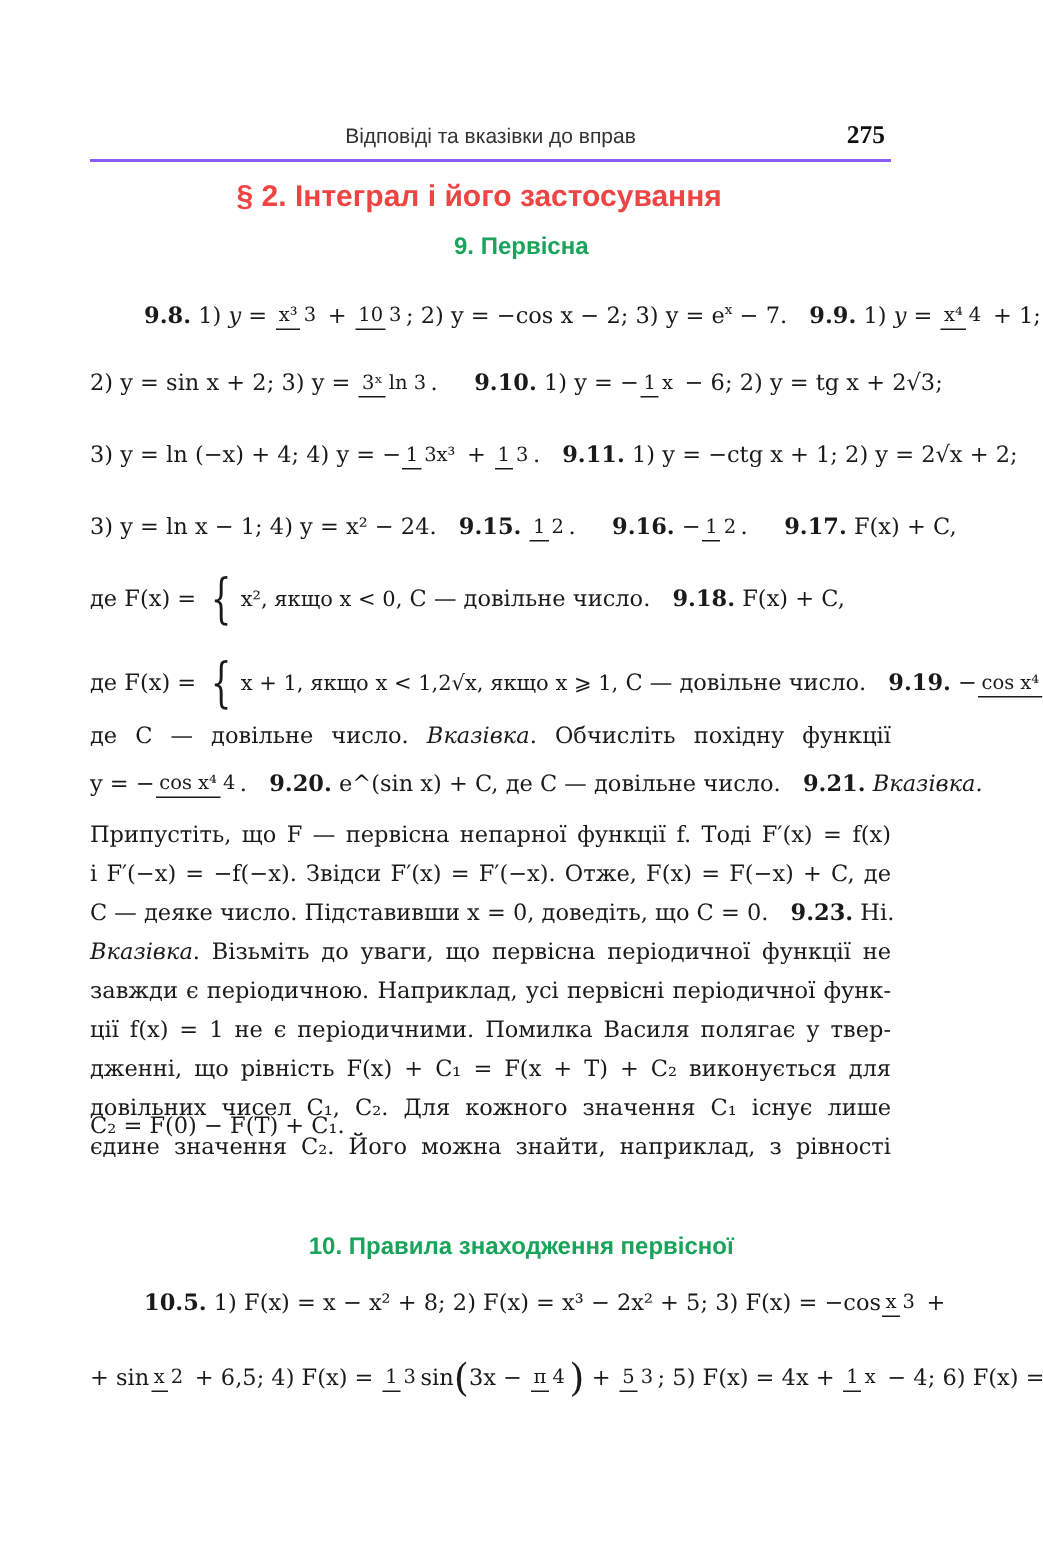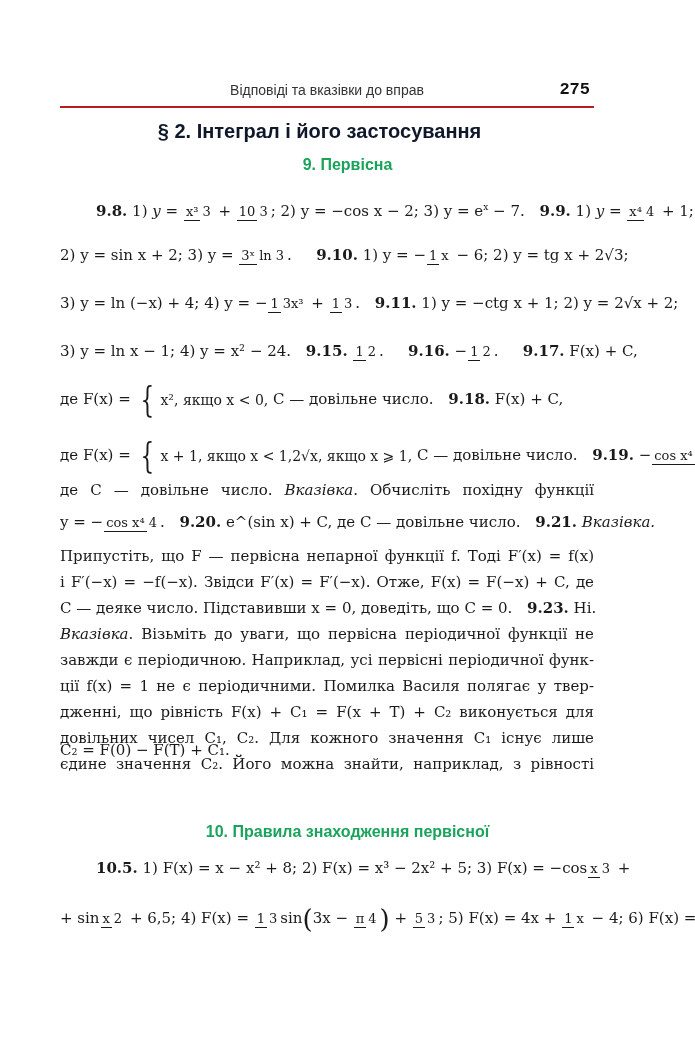--- a/index.html
+++ b/index.html
@@ -1,24 +1,24 @@
 <!DOCTYPE html>
 <html><head>
 <meta charset="utf-8">
 <style>
   html,body{margin:0;padding:0;background:#fff;}
   body{width:695px;height:1042px;position:relative;overflow:hidden;
        font-family:"DejaVu Serif","Liberation Serif",serif;color:#1a1a1a;}
-  .header{position:absolute;left:60px;top:78px;width:534px;height:28px;border-bottom:2px solid #b91c1c;}
+  .header{position:absolute;left:60px;top:78px;width:534px;height:28px;border-bottom:2px solid #8b5cf6;}
   .running-title{position:absolute;left:0;width:534px;text-align:center;top:4px;
        font-family:"Liberation Sans","DejaVu Sans",sans-serif;font-size:14px;color:#333;}
-  .page-num{position:absolute;right:4px;top:2px;font-family:Liberation Mono, monospace;
+  .page-num{position:absolute;right:4px;top:2px;font-family:Liberation Serif, serif;
        font-weight:bold;font-size:17px;color:#111;}
   .sec-title{position:absolute;left:0;width:639px;text-align:center;top:120px;
-       font-family:"Liberation Sans","DejaVu Sans",sans-serif;font-weight:bold;font-size:20px;color:#0f172a;}
+       font-family:"Liberation Sans","DejaVu Sans",sans-serif;font-weight:bold;font-size:20px;color:#ef4444;}
   .sub-title{position:absolute;left:0;width:695px;text-align:center;
        font-family:"Liberation Sans","DejaVu Sans",sans-serif;font-weight:bold;font-size:16px;color:#1aa35a;}
   .line{position:absolute;left:60px;width:534px;font-size:15px;white-space:nowrap;line-height:20px;}
   .j{text-align:justify;text-align-last:justify;}
   b{font-weight:bold;margin-left:10px;}
   i{font-style:italic;}
   .fr{display:inline-flex;flex-direction:row;align-items:center;vertical-align:middle;font-size:13px;line-height:16px;margin:0 1px;}
   .fr .n{border-bottom:1px solid #1a1a1a;padding:0 2px;}
   .fr .d{padding:0 2px;}
   sup{font-size:9px;}

